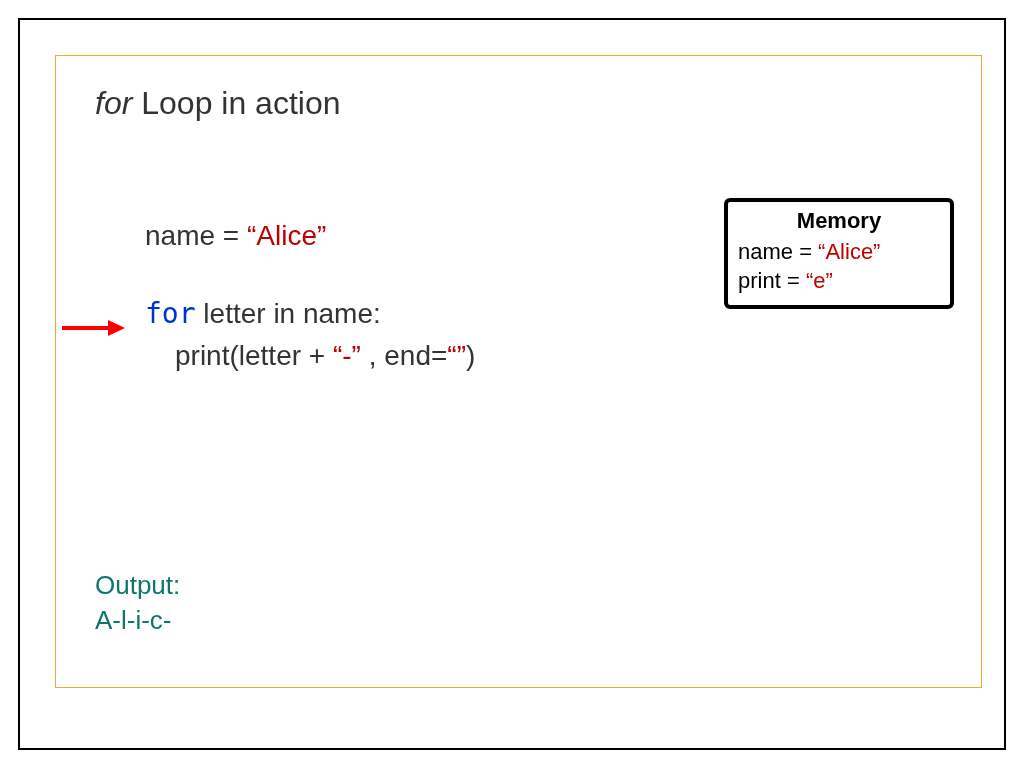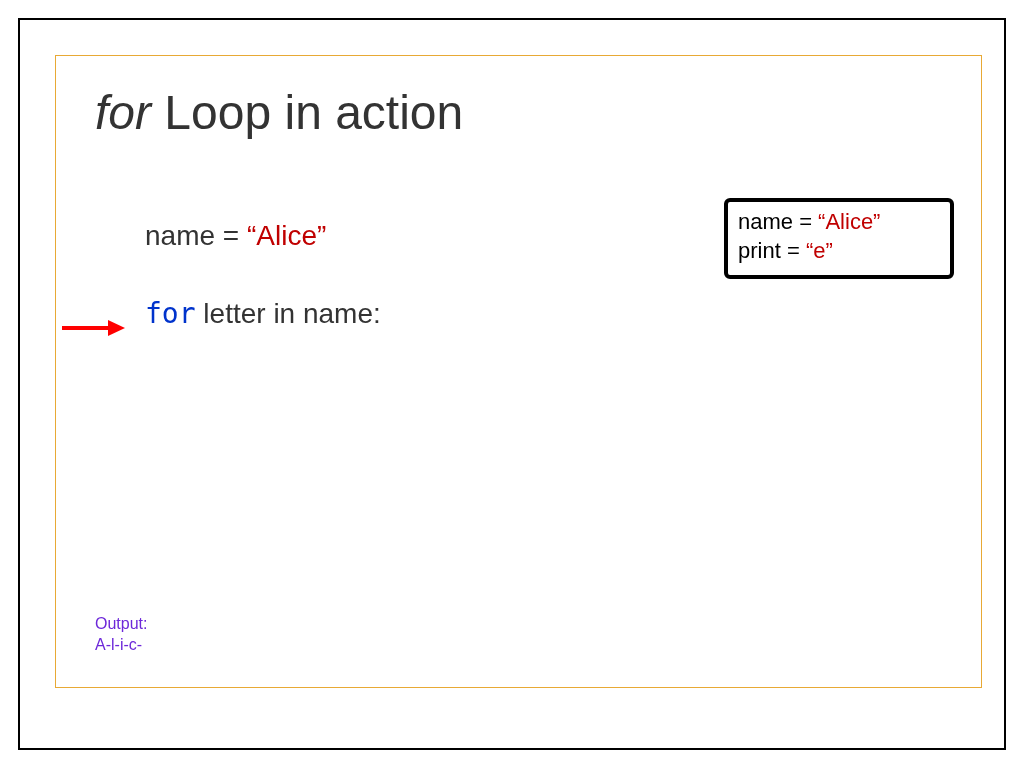--- a/index.html
+++ b/index.html
@@ -28,21 +28,21 @@
       top: 55px;
       left: 55px;
       right: 42px;
       bottom: 80px;
       border: 1px solid #e8a935;
     }
     .title {
       position: absolute;
       top: 85px;
       left: 95px;
-      font-size: 48px;
+      font-size: 32px;
       color: #333;
       font-weight: 400;
     }
     .title .italic {
       font-style: italic;
     }
     .code-block {
       position: absolute;
       top: 215px;
       left: 145px;
@@ -93,50 +93,52 @@
       text-align: center;
       font-size: 22px;
       margin-bottom: 4px;
     }
     .memory-line {
       font-size: 22px;
       line-height: 1.3;
     }
     .output-block {
       position: absolute;
-      bottom: 112px;
+      bottom: 130px;
       left: 95px;
-      font-size: 16px;
-      color: #6d28d9;
+      font-size: 26px;
+      color: #0f766e;
       line-height: 1.35;
     }
   </style>
 </head>
 <body>
 
 <div class="outer-frame"></div>
 <div class="inner-frame"></div>
 
 <h1 class="title">
   <span class="italic">for</span><span> Loop in action</span>
 </h1>
 
 <div class="code-block">
   <div class="code-line"><span>name = </span><span class="string-lit">“Alice”</span></div>
   <div class="code-line line-2"><span class="keyword-for">for</span><span> letter in name:</span></div>
+  <div class="code-line indent"><span>print(letter + </span><span class="string-lit">“-”</span><span> , end=</span><span class="string-lit">“”</span><span>)</span></div>
 </div>
 
 <div class="arrow">
   <svg viewBox="0 0 65 20">
     <line x1="2" y1="10" x2="50" y2="10" stroke="#ff0000" stroke-width="4"></line>
     <polygon points="48,2 65,10 48,18" fill="#ff0000"></polygon>
   </svg>
 </div>
 
 <div class="memory-box">
+  <div class="memory-title">Memory</div>
   <div class="memory-line"><span>name = </span><span class="string-lit">“Alice”</span></div>
   <div class="memory-line"><span>print = </span><span class="string-lit">“e”</span></div>
 </div>
 
 <div class="output-block">
   <div>Output:</div>
   <div>A-l-i-c-</div>
 </div>
 
 </body></html>

